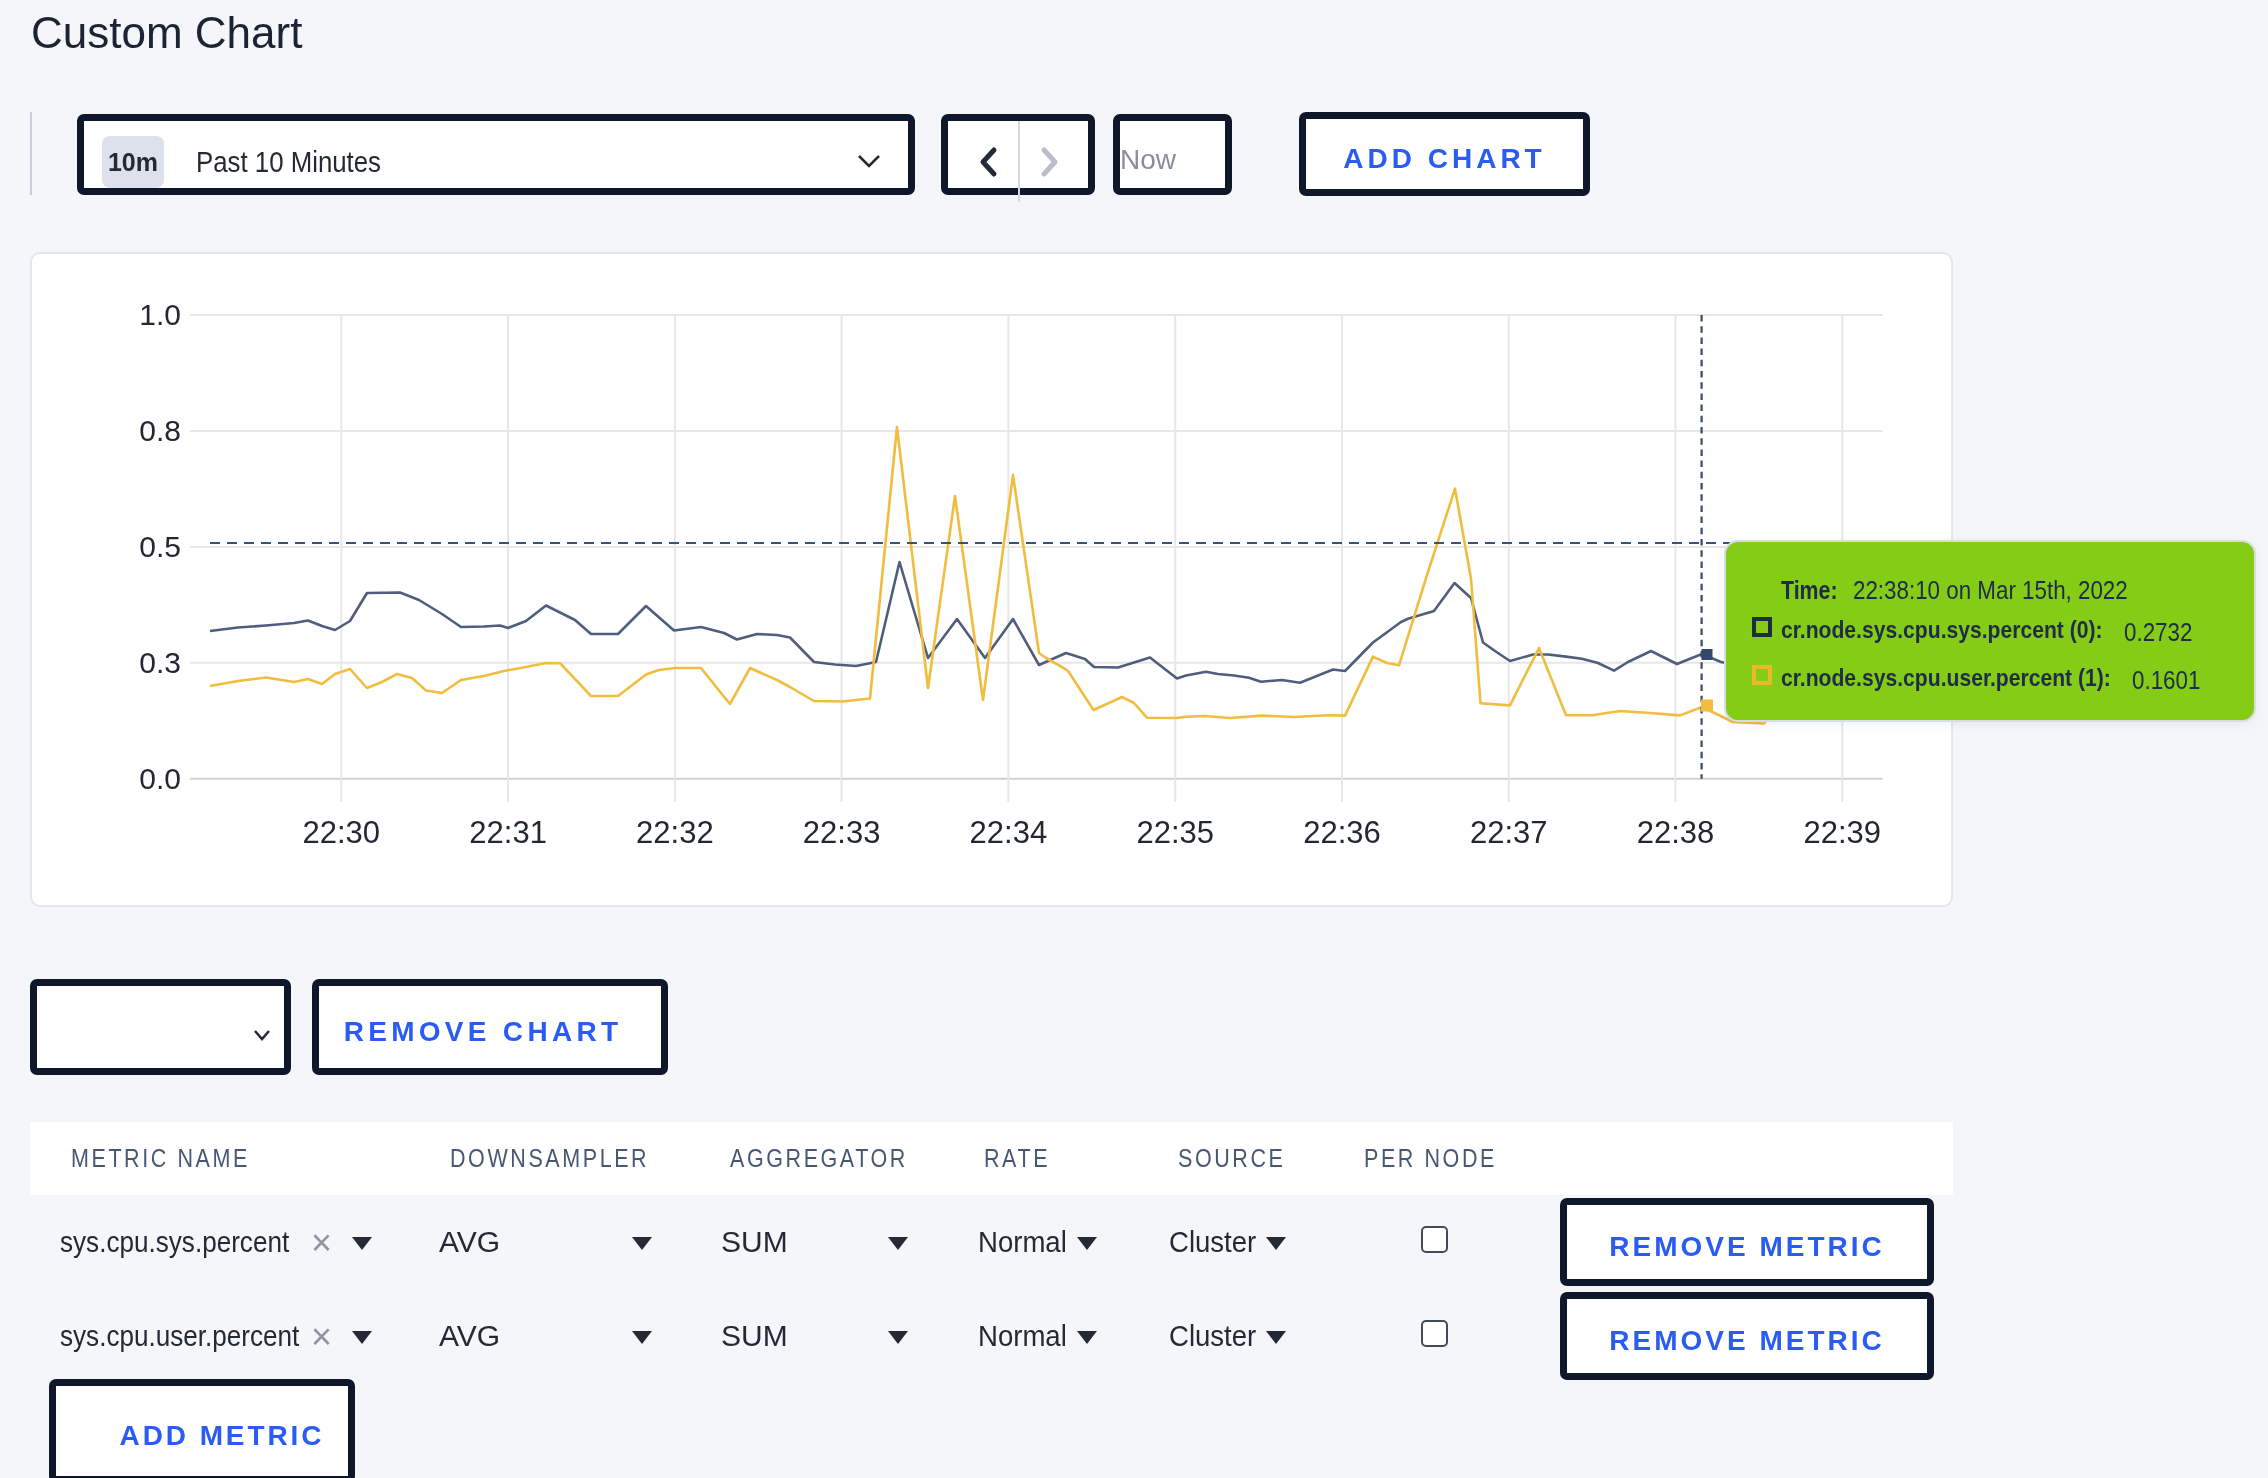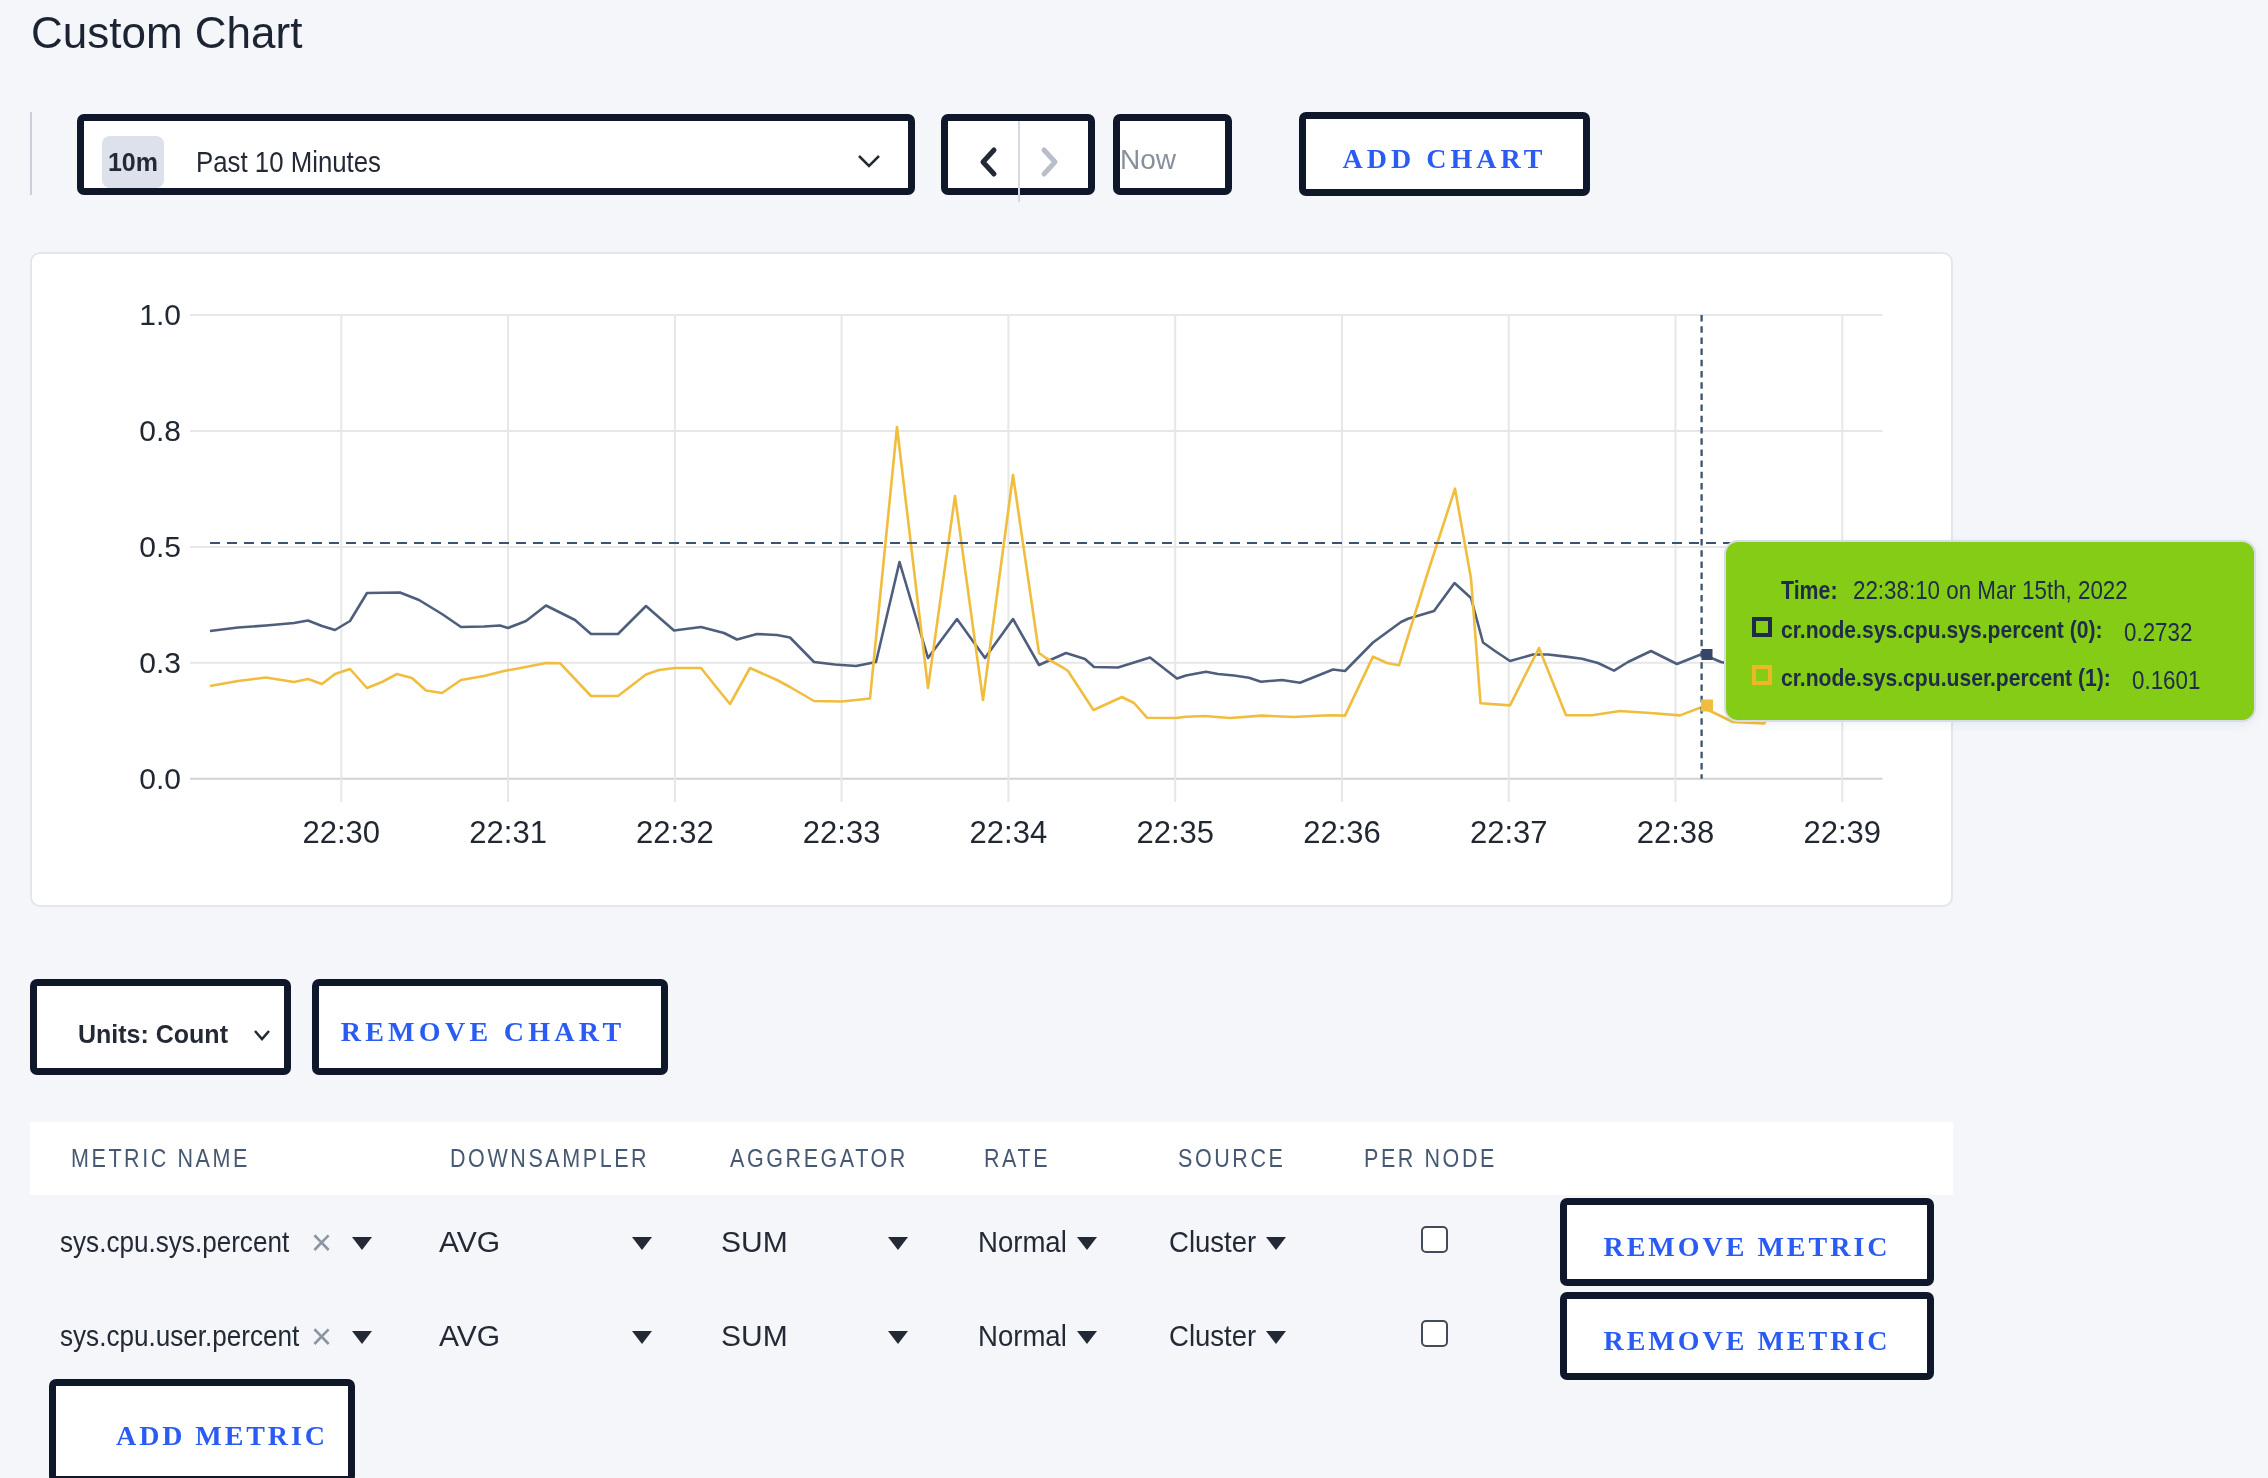--- a/index.html
+++ b/index.html
@@ -1,19 +1,19 @@
 <!DOCTYPE html>
 <html><head>
 <meta charset="utf-8">
 <style>
   html,body{margin:0;padding:0;}
   body{width:2268px;height:1478px;background:#f4f6fa;font-family:"Liberation Sans",sans-serif;position:relative;overflow:hidden;}
   .abs{position:absolute;}
   .btn{position:absolute;background:#fff;border:7px solid #0f172a;border-radius:7px;box-sizing:border-box;}
-  .bluetxt{color:#2a5cf4;letter-spacing:4px;font-size:28px;font-weight:bold;font-family:Liberation Serif, serif;}
+  .bluetxt{color:#2a5cf4;letter-spacing:4px;font-size:28px;font-weight:bold;}
   .cond{transform:scaleX(0.86);transform-origin:left center;white-space:nowrap;}
 </style>
 </head>
 <body>
 
 <div class="abs" style="left:31px;top:8px;font-size:44px;color:#1c2433;font-weight:500;">Custom Chart</div>
 
 <div class="abs" style="left:30px;top:112px;width:2px;height:83px;background:#c9cfdb;"></div>
 
 <div class="btn" style="left:77px;top:114px;width:838px;height:81px;">
@@ -84,21 +84,20 @@
   <div class="abs cond" style="left:127px;top:33px;font-size:26px;color:#1e2b49;">22:38:10 on Mar 15th, 2022</div>
   <div class="abs" style="left:26px;top:75px;width:12px;height:12px;border:4px solid #1f2c49;"></div>
   <div class="abs" style="left:55px;top:74px;font-size:24px;color:#1e2b49;font-weight:bold;transform:scaleX(0.88);transform-origin:left center;white-space:nowrap;">cr.node.sys.cpu.sys.percent (0):</div>
   <div class="abs cond" style="left:398px;top:75px;font-size:26px;color:#1e2b49;">0.2732</div>
   <div class="abs" style="left:26px;top:123px;width:12px;height:12px;border:4px solid #eeb728;"></div>
   <div class="abs" style="left:55px;top:122px;font-size:24px;color:#1e2b49;font-weight:bold;transform:scaleX(0.88);transform-origin:left center;white-space:nowrap;">cr.node.sys.cpu.user.percent (1):</div>
   <div class="abs cond" style="left:406px;top:123px;font-size:26px;color:#1e2b49;">0.1601</div>
 </div>
 
 <div class="btn" style="left:30px;top:979px;width:261px;height:96px;">
-  <div class="abs" style="left:41px;top:0;height:96px;line-height:96px;font-size:25px;font-weight:bold;color:#242a35;">Units: Count</div>
   <svg class="abs" style="left:214px;top:41px;" width="22" height="16" viewBox="0 0 22 16">
       <path d="M4 4 L11 12 L18 4" fill="none" stroke="#242a35" stroke-width="2.5"></path>
     </svg>
 </div>
 <div class="btn" style="left:312px;top:979px;width:356px;height:96px;text-align:center;line-height:92px;text-indent:-14px;"><span class="bluetxt" style="letter-spacing:4.3px;text-align:center;">REMOVE CHART</span></div>
 
 <div class="abs" style="left:30px;top:1122px;width:1923px;height:73px;background:#fff;"></div>
 <div class="abs" style="left:71px;top:1144px;font-size:25px;letter-spacing:3px;color:#475872;font-weight:500;white-space:nowrap;transform:scaleX(0.86);transform-origin:left center;">METRIC NAME</div>
 <div class="abs" style="left:449.8px;top:1144px;font-size:25px;letter-spacing:3px;color:#475872;font-weight:500;white-space:nowrap;transform:scaleX(0.86);transform-origin:left center;">DOWNSAMPLER</div>
 <div class="abs" style="left:729.6px;top:1144px;font-size:25px;letter-spacing:3px;color:#475872;font-weight:500;white-space:nowrap;transform:scaleX(0.86);transform-origin:left center;">AGGREGATOR</div>

